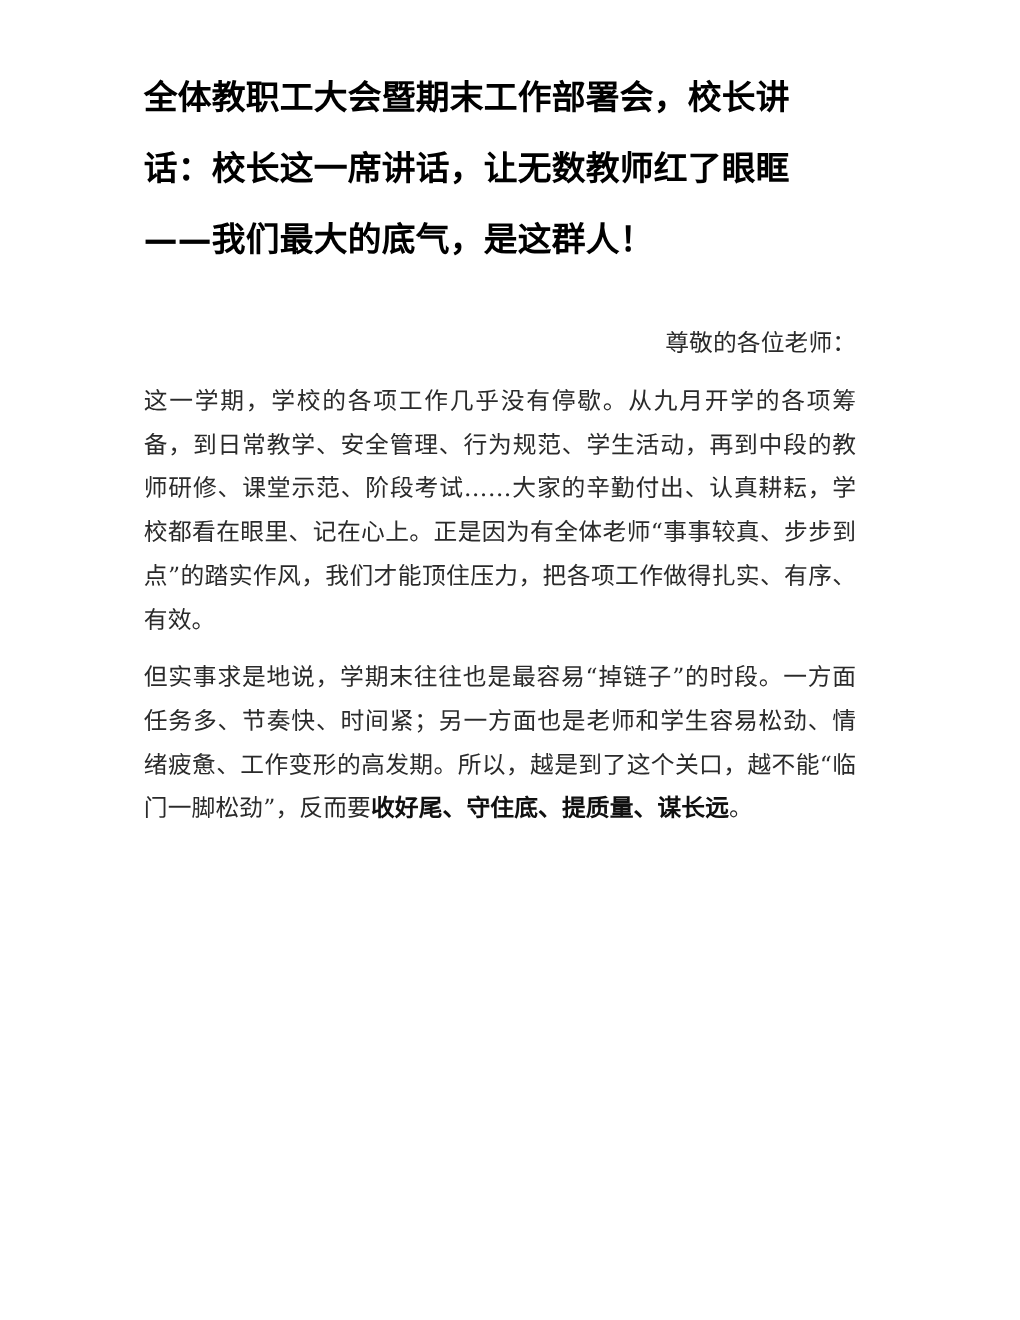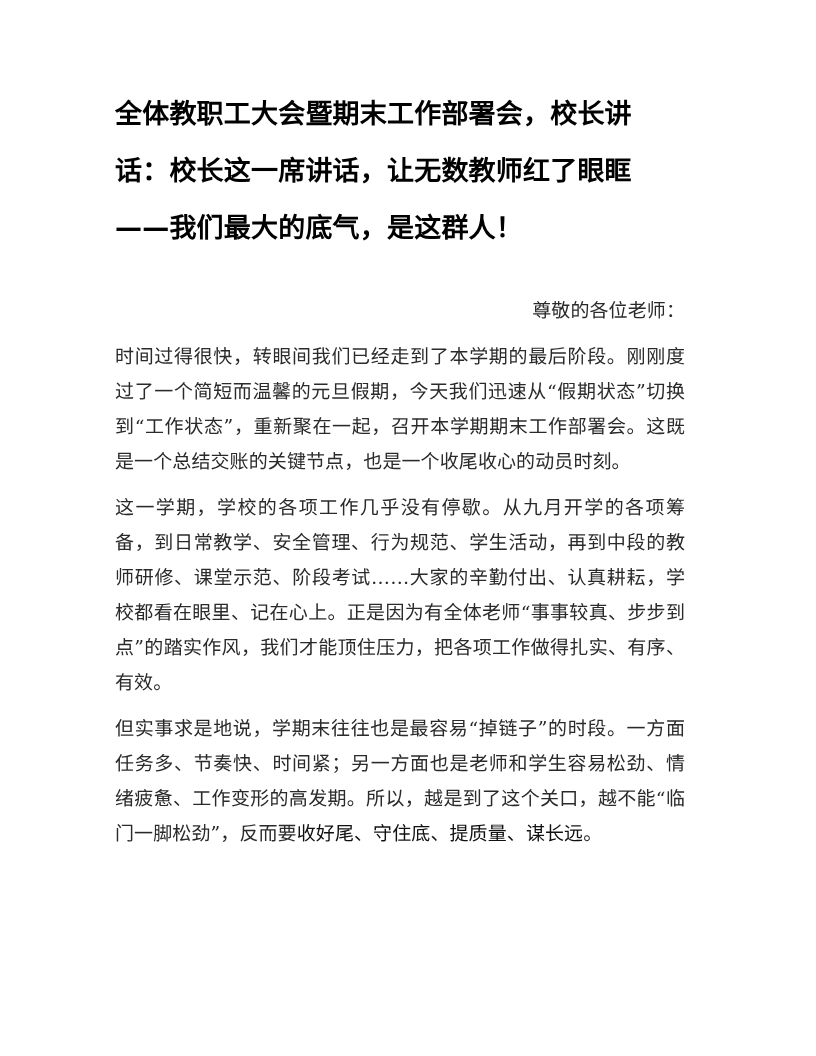--- a/index.html
+++ b/index.html
@@ -21,21 +21,21 @@
   .page-body {
     position: absolute;
     left: 115px;
     top: 0;
     width: 570px;
   }
 
   
   .doc-title {
     margin: 0;
-    padding-top: 85px;
+    padding-top: 50px;
     font-family: "DejaVu Sans", "Liberation Sans", sans-serif;
     font-weight: 700;
     font-size: 27px;
     line-height: 57px;
     color: #000000;
     letter-spacing: 0.2px;
     text-align: left;
     word-break: break-all;
     white-space: normal;
   }
@@ -61,38 +61,37 @@
     margin-bottom: 0;
   }
 
   .para.salutation,
   .para.greeting {
     text-align: right;
   }
 
   .para b,
   .para .strong {
-    font-weight: 400;
+    font-weight: 700;
     color: #101010;
   }
 </style>
 </head>
 <body>
 
 <div class="page">
   <div class="page-body">
 
     <h1 class="doc-title">全体教职工大会暨期末工作部署会，校长讲话：校长这一席讲话，让无数教师红了眼眶——我们最大的底气，是这群人！</h1>
 
     <div class="body-block">
 
       <p class="para salutation">尊敬的各位老师：</p>
 
 
-      <p class="para">时间过得很快，转眼间我们已经走到了本学期的最后阶段。刚刚度过了一个简短而温馨的元旦假期，今天我们迅速从“假期状态”切换到“工作状态”，重新聚在一起，召开本学期期末工作部署会。这既是一个总结交账的关键节点，也是一个收尾收心的动员时刻。</p>
 
       <p class="para">这一学期，学校的各项工作几乎没有停歇。从九月开学的各项筹备，到日常教学、安全管理、行为规范、学生活动，再到中段的教师研修、课堂示范、阶段考试……大家的辛勤付出、认真耕耘，学校都看在眼里、记在心上。正是因为有全体老师“事事较真、步步到点”的踏实作风，我们才能顶住压力，把各项工作做得扎实、有序、有效。</p>
 
       <p class="para">但实事求是地说，学期末往往也是最容易“掉链子”的时段。一方面任务多、节奏快、时间紧；另一方面也是老师和学生容易松劲、情绪疲惫、工作变形的高发期。所以，越是到了这个关口，越不能“临门一脚松劲”，反而要<b class="strong">收好尾、守住底、提质量、谋长远</b>。</p>
 
     </div>
   </div>
 </div>
 
 </body></html>

